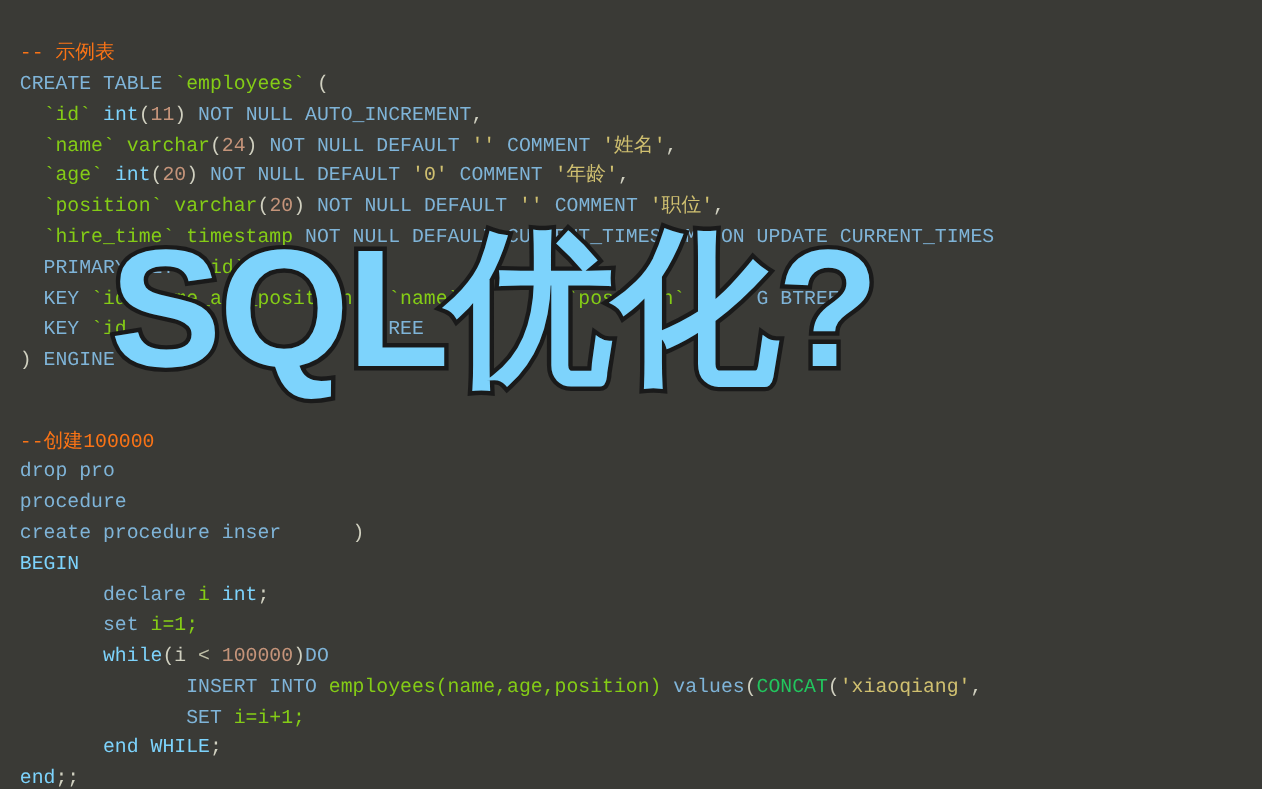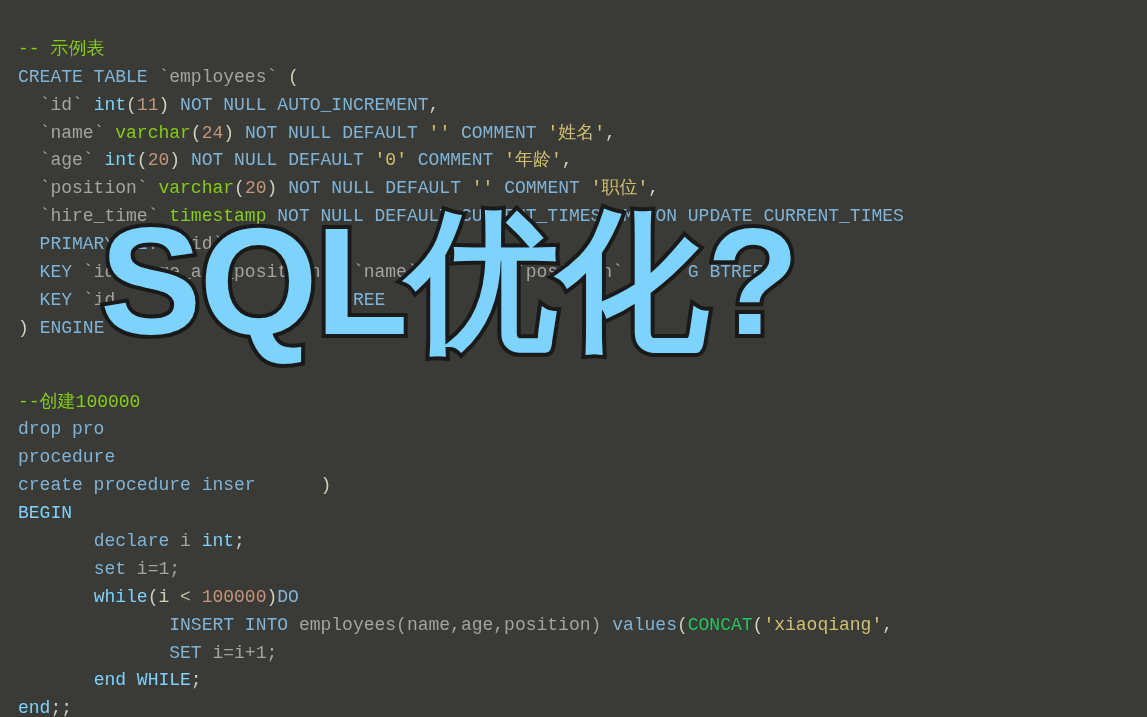--- a/index.html
+++ b/index.html
@@ -11,26 +11,26 @@
       font-size: 18px;
       line-height: 1.55;
       overflow: hidden;
       position: relative;
       padding: 8px 18px;
     }
     .code-area {
       white-space: pre;
       color: #d0d0c0;
     }
-    .t-comment { color: #84cc16; }
+    .t-comment { color: #f97316; }
     .t-keyword { color: #7fb4d8; }
     .t-kw2 { color: #7dd3fc; }
     .t-type { color: #84cc16; }
     .t-func { color: #22c55e; }
-    .t-ident { color: #a3a3a3; }
+    .t-ident { color: #84cc16; }
     .t-num { color: #c5947a; }
     .t-str { color: #d0c070; }
     .t-op { color: #c0c0a8; }
     .t-par { color: #d0d0c0; }
     
     .overlay-title {
       position: absolute;
       left: 100px;
       top: 205px;
       font-family: 'Microsoft YaHei', 'SimHei', Arial, sans-serif;

